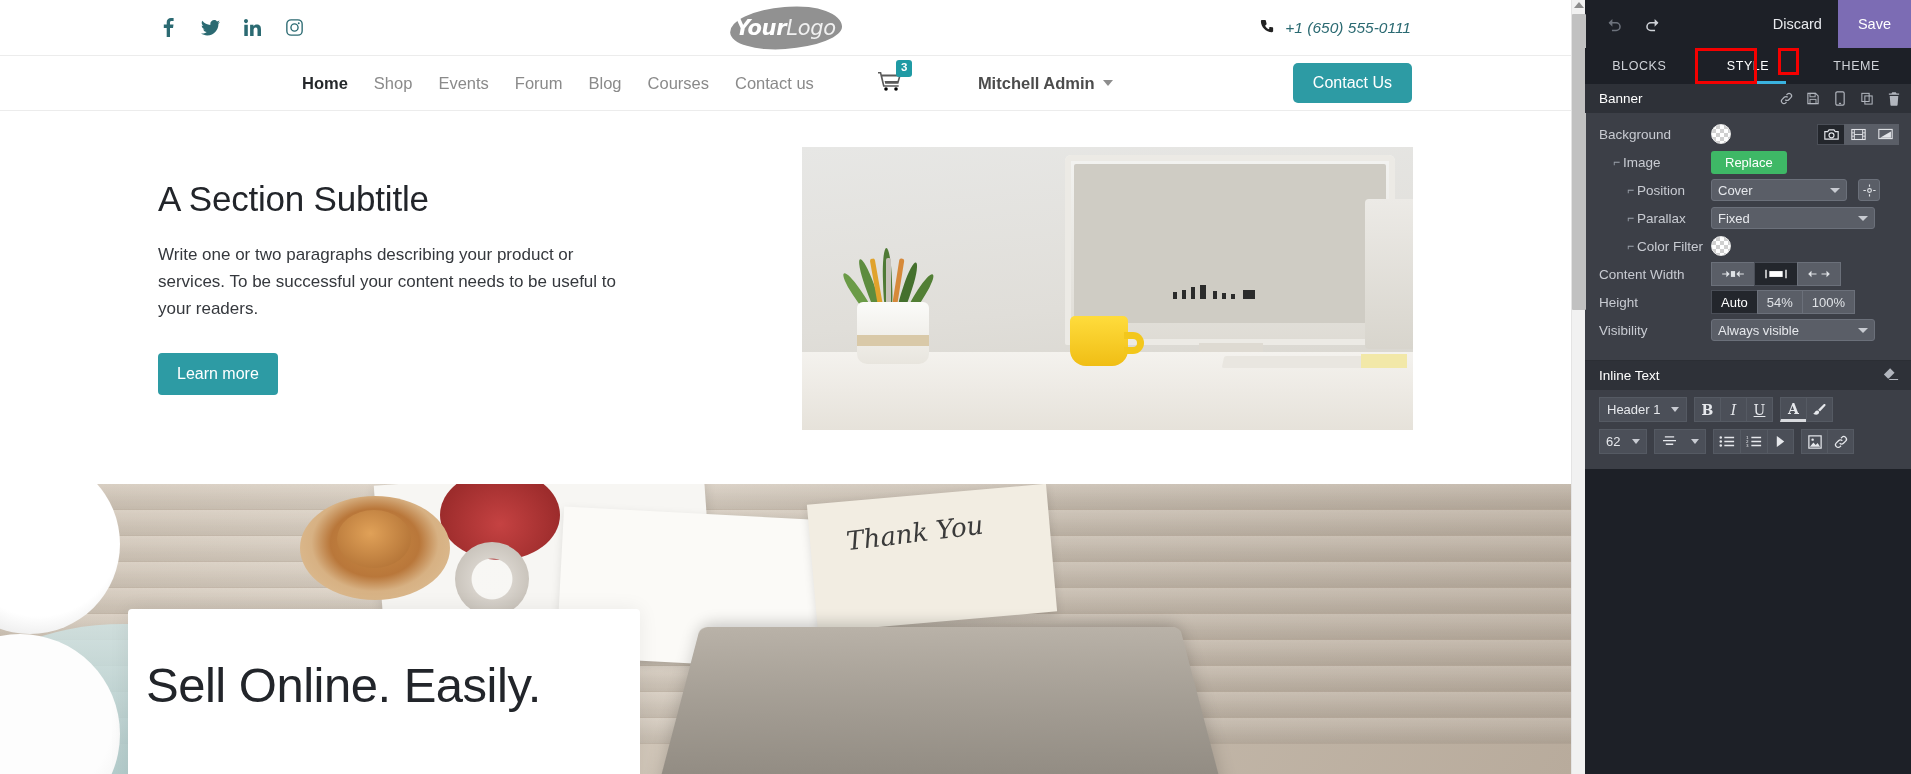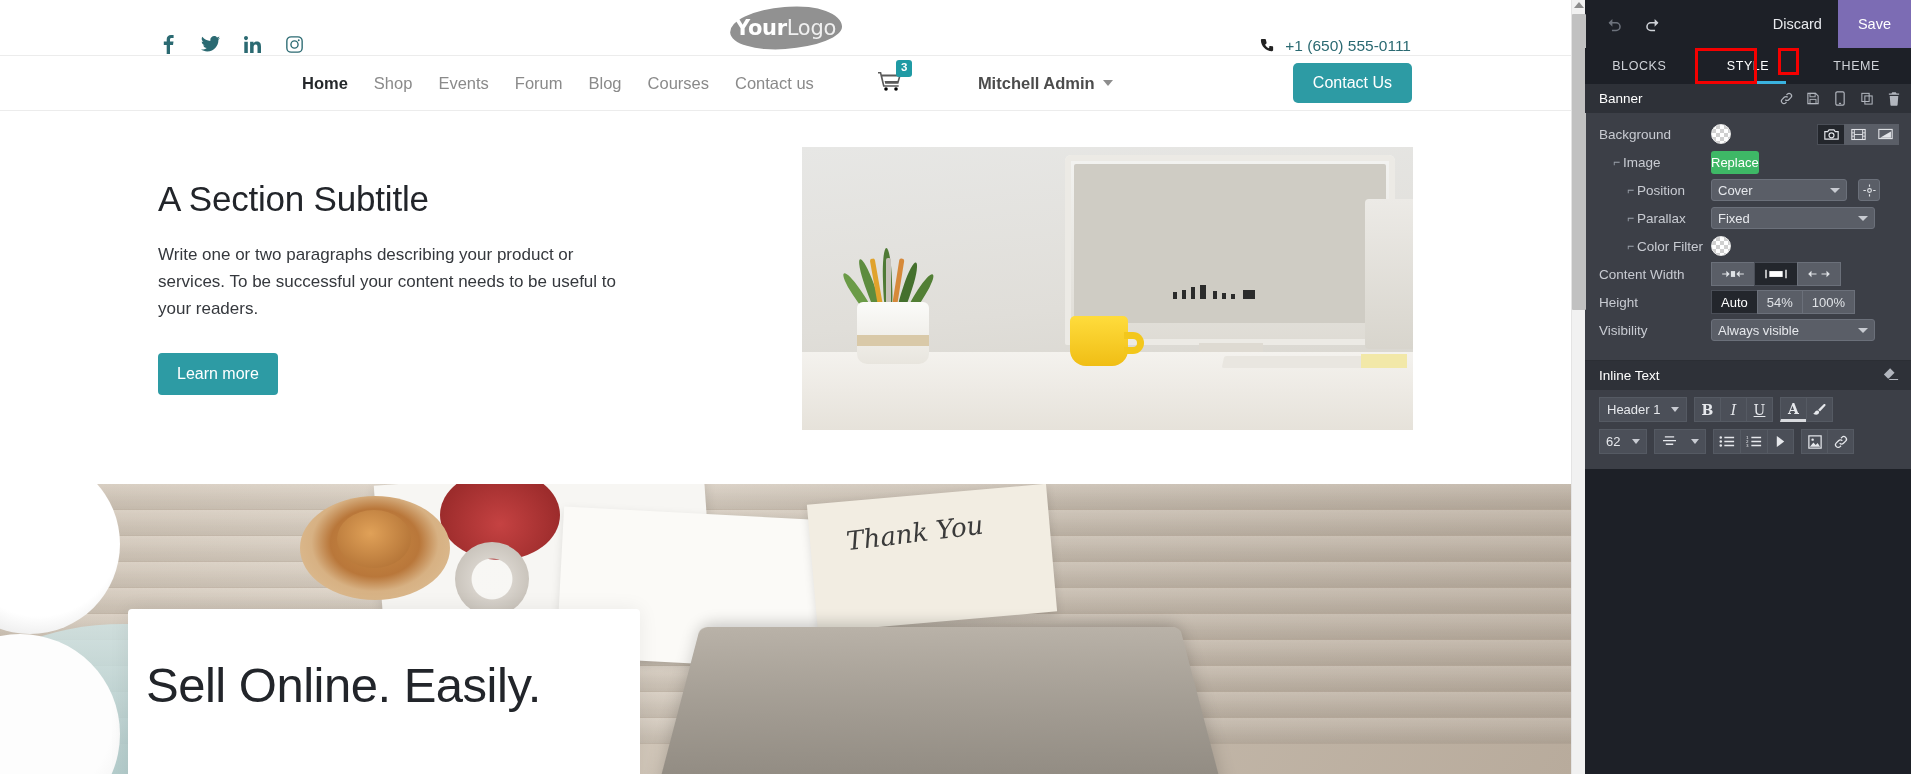--- a/index.html
+++ b/index.html
@@ -18,23 +18,24 @@
     height: 774px;
     overflow: hidden;
     background: #ffffff;
   }
   .site-inner { width: 1571px; }
 
   
   .topbar {
     height: 55px;
     display: flex;
-    align-items: flex-end;
+    align-items: center;
     padding: 0 20px 0 158px;
     position: relative;
+    font-style: italic;
   }
   .social { display: flex; align-items: center; gap: 22px; }
   .social-icon {
     color: #2b6a72;
     font-size: 19px;
     line-height: 1;
     display: inline-flex;
     align-items: center;
     justify-content: center;
     width: 20px; height: 22px;
@@ -464,21 +465,21 @@
     font-size: 11px;
   }
   .ibtn:first-child { margin-left:0; }
   .ibtn.dark { background:#23262c; border-color:#4a4e57; }
   .btn-replace {
     background: #3eb866;
     color: #ffffff;
     border: none;
     border-radius: 3px;
     font-size: 13px;
-    padding: 4px 0;
+    padding: 4px 14px;
     cursor: pointer;
     font-family:"Liberation Sans", sans-serif;
   }
   .sel {
     background: #5a5e67;
     border: 1px solid #6b707a;
     border-radius: 3px;
     color: #e6e8ec;
     height: 22px;
     display: flex; align-items: center;

